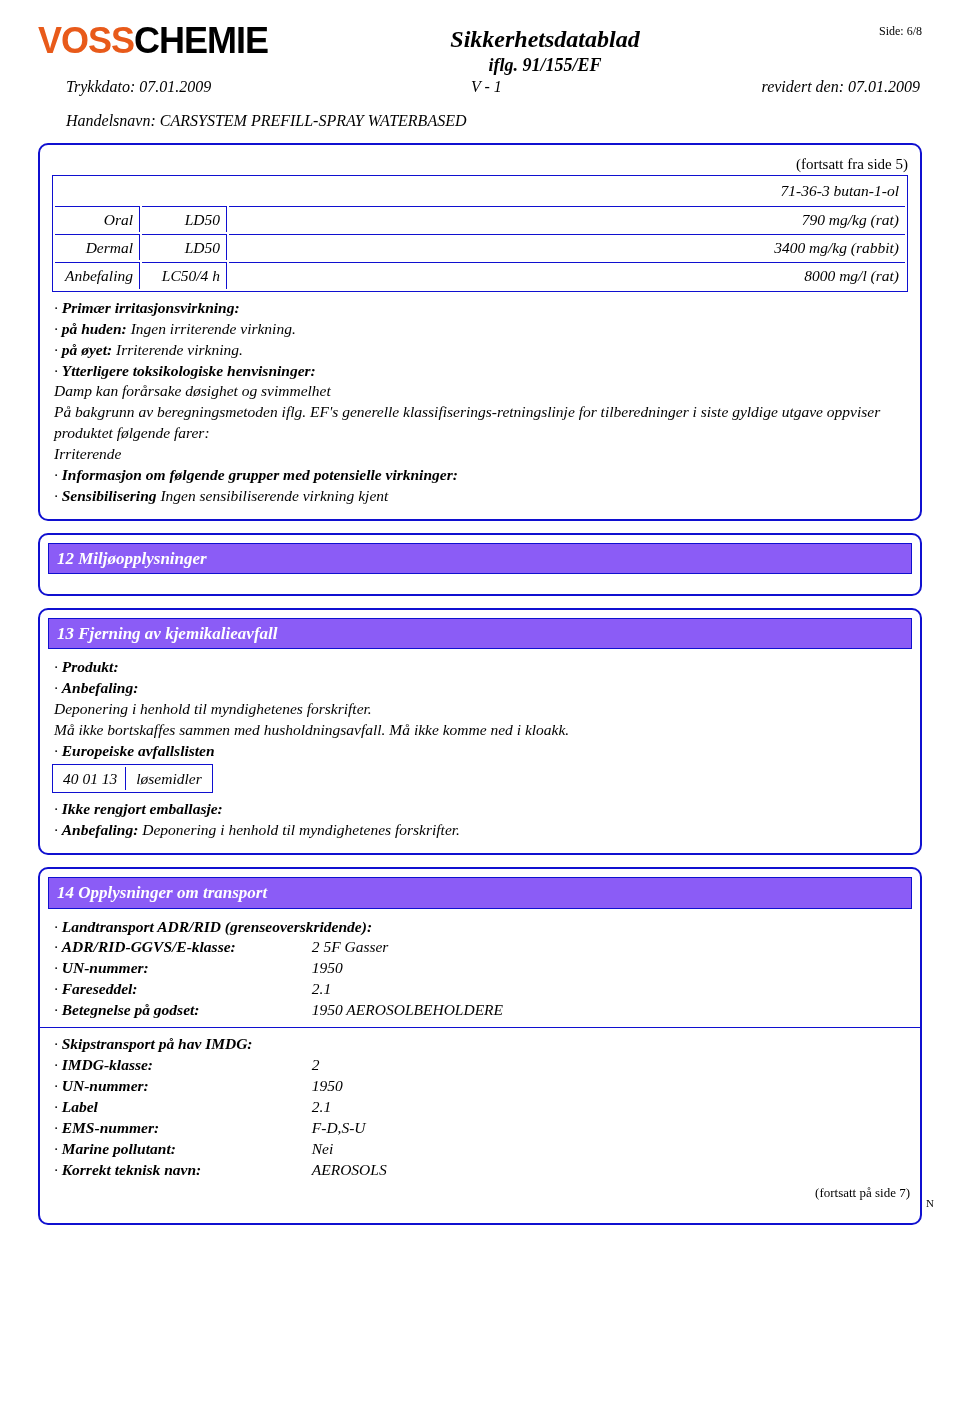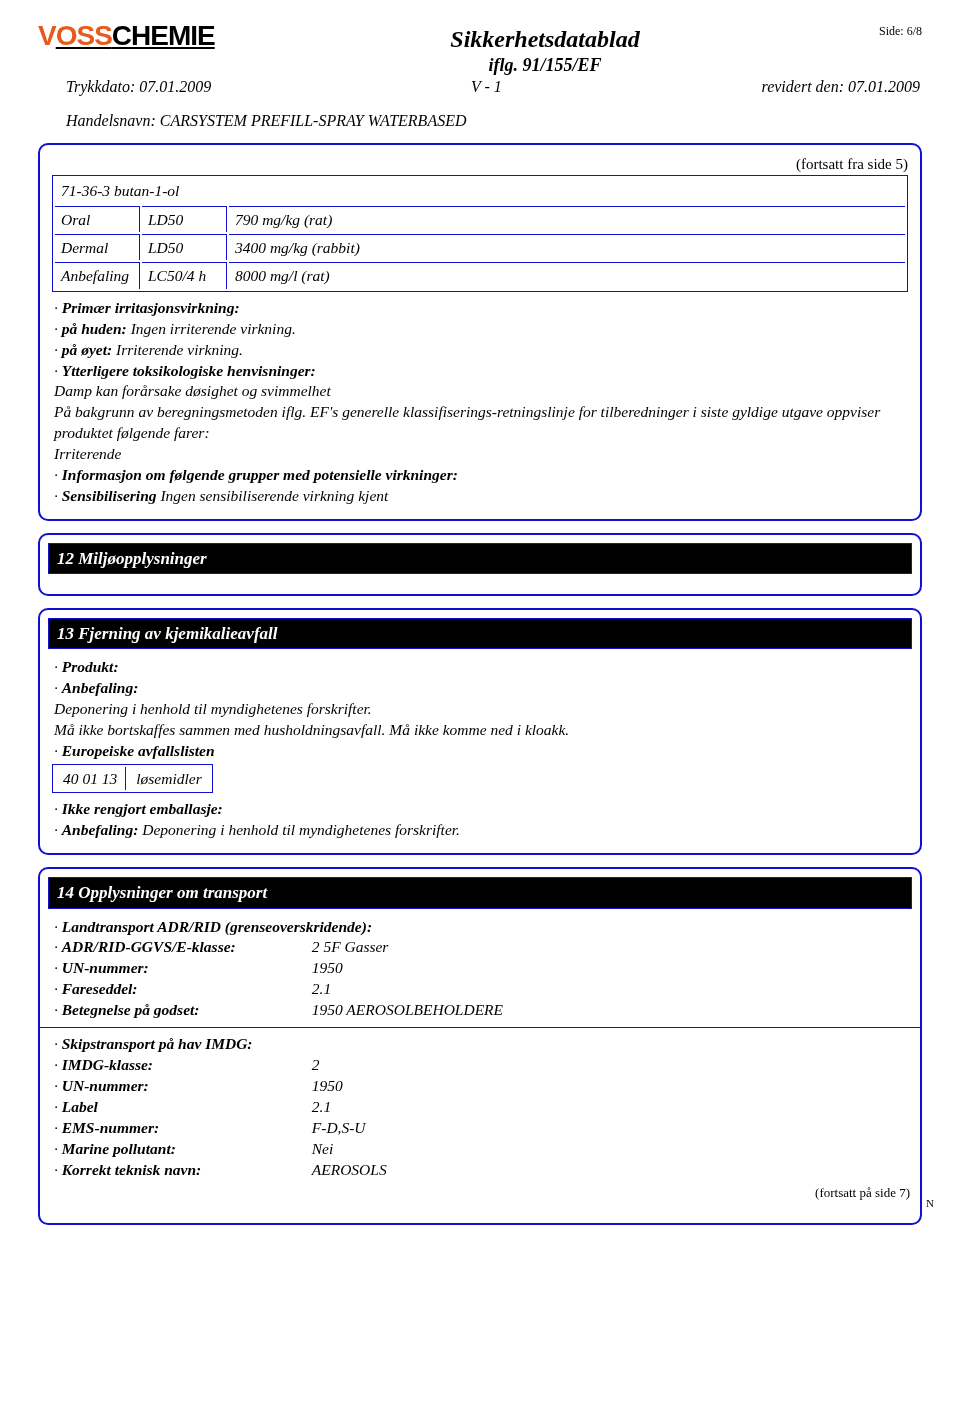--- a/index.html
+++ b/index.html
@@ -14,25 +14,24 @@
     line-height: 1.25;
   }
   .header {
     display: flex;
     justify-content: space-between;
     align-items: flex-start;
   }
   .header-left { width: 280px; }
   .logo {
     font-family: "Arial Black", Arial, sans-serif;
-    font-size: 28px;
+    font-size: 36px;
     letter-spacing: -1px;
     font-weight: 900;
     white-space: nowrap;
-    text-decoration: underline;
   }
   .logo .v { color: #e85a1a; }
   .logo .rest { color: #000; }
   .vhat {
     display: inline-block;
     position: relative;
     color: #e85a1a;
   }
   .header-center {
     flex: 1;
@@ -68,41 +67,42 @@
     padding: 10px 12px 12px 12px;
   }
   .cont-from {
     text-align: right;
     font-size: 15px;
     margin-bottom: 2px;
   }
   .inner-table {
     border: 1.5px solid #1010d0;
     width: 100%;
+    text-align: right;
   }
   .inner-table td {
     border-right: 1.5px solid #1010d0;
     border-top: 1.5px solid #1010d0;
     padding: 3px 6px;
     font-style: italic;
     vertical-align: top;
   }
   .inner-table tr td:last-child { border-right: none; }
   .inner-table tr:first-child td { border-top: none; }
   .inner-table .span-all { border-right: none; }
   .body-text {
     font-style: italic;
     margin-top: 6px;
     line-height: 1.35;
     padding: 0 2px;
   }
   .body-text .lead { font-weight: bold; }
   .body-text p { margin: 0; }
   .section-bar {
-    background: #000000;
+    background: #8b5cf6;
     color: #fff;
     font-style: italic;
     font-weight: bold;
     font-size: 17px;
     padding: 4px 8px;
     margin: -2px -4px 8px -4px;
     border: 1.5px solid #1010d0;
   }
   .inline-table {
     border: 1.5px solid #1010d0;

